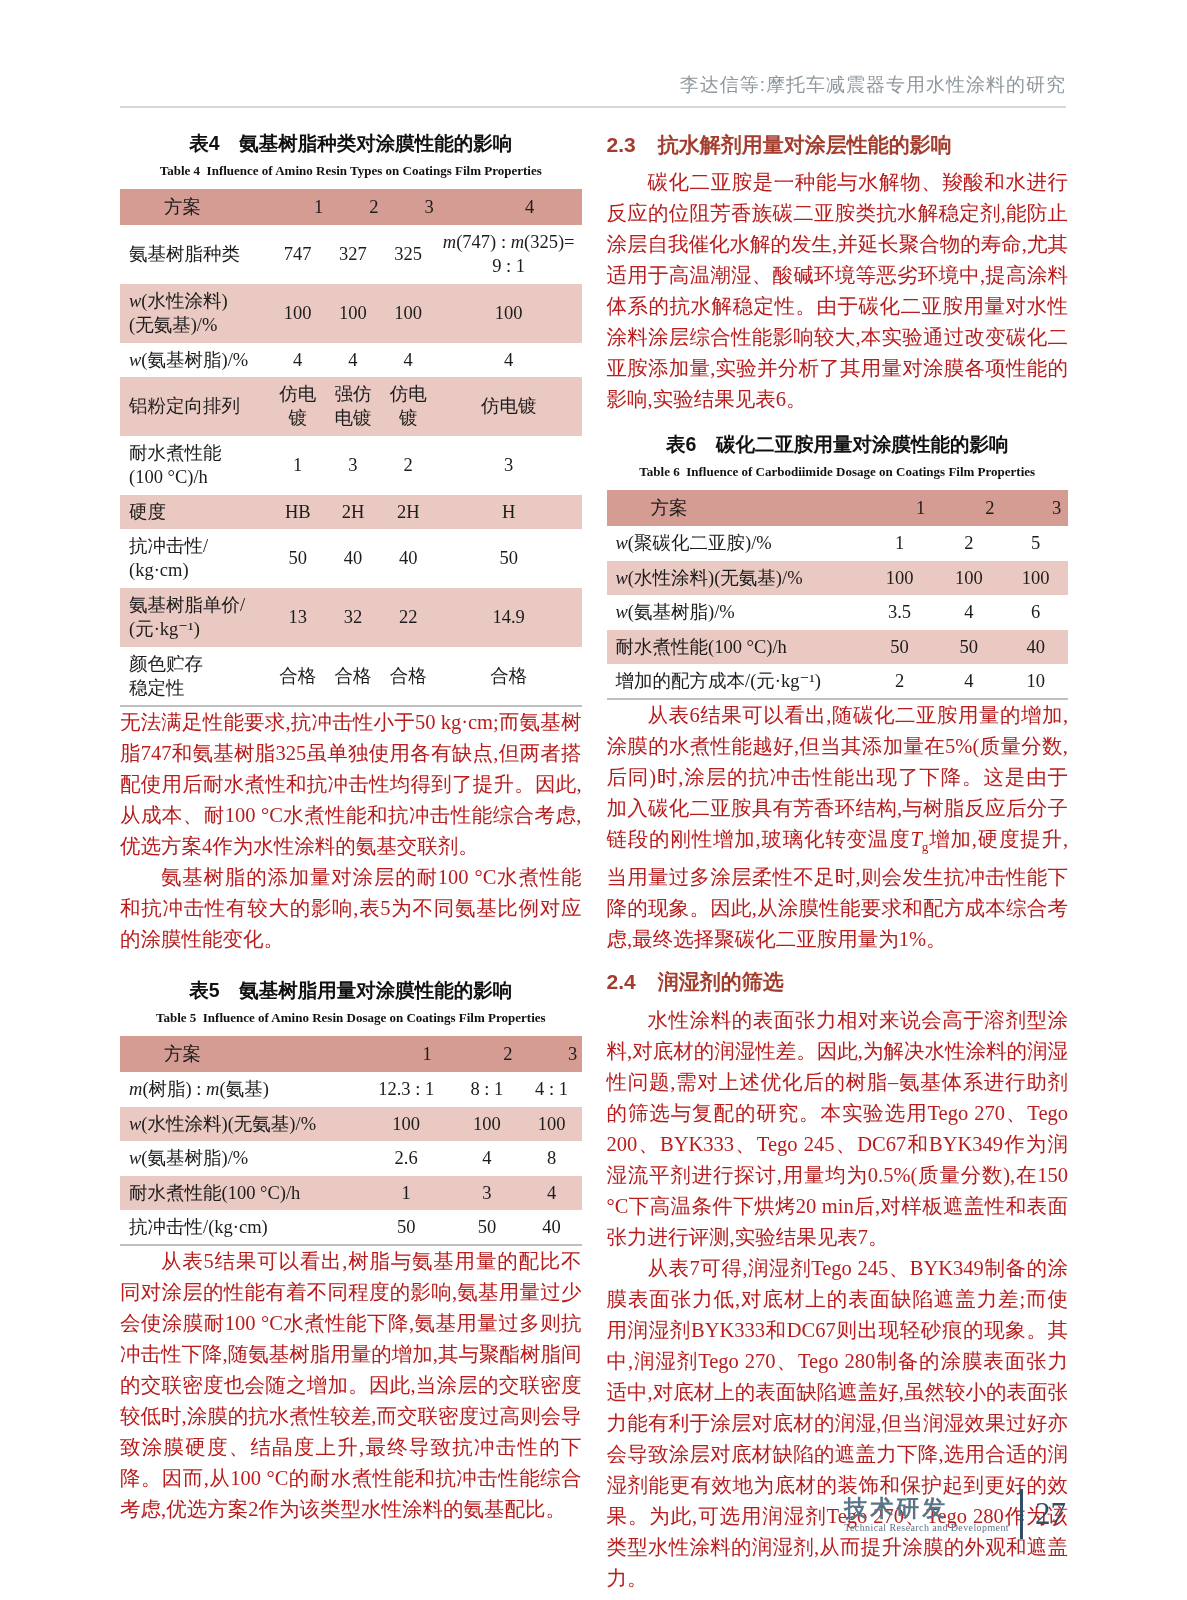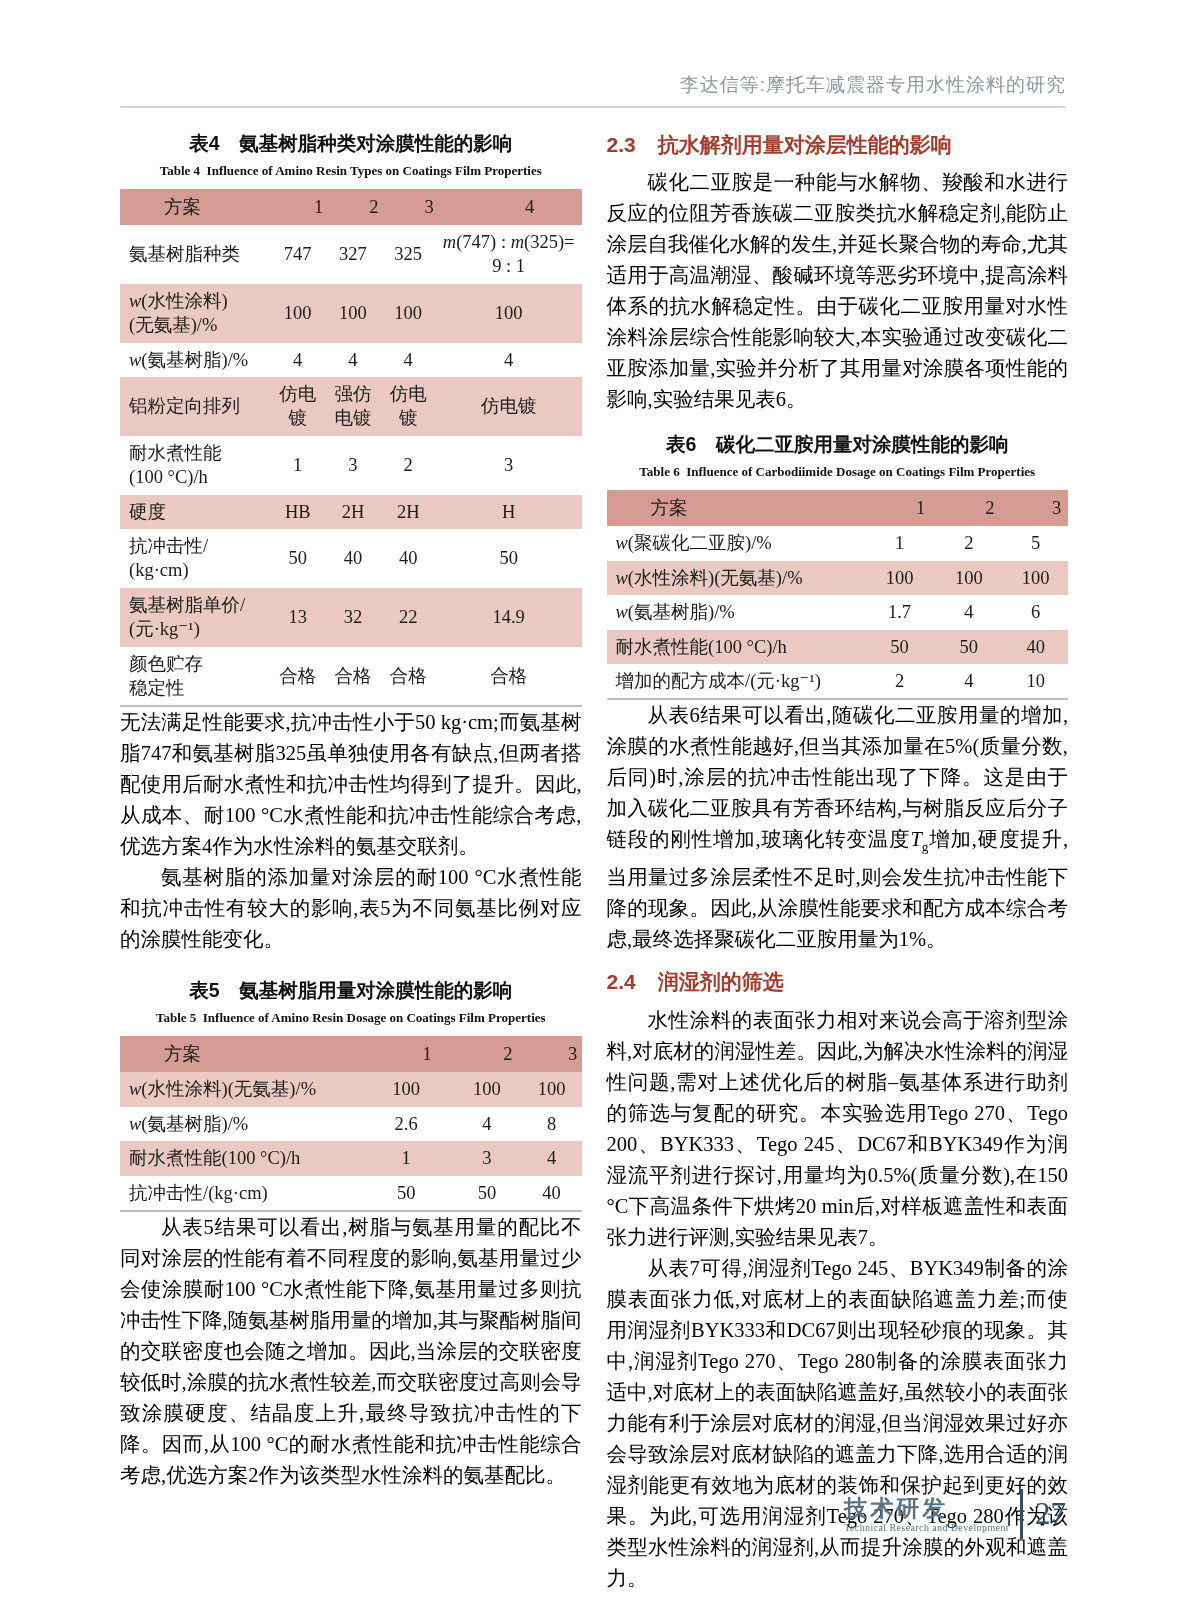--- a/index.html
+++ b/index.html
@@ -55,21 +55,21 @@
   tr.head td{
     background:var(--table-header-bg,#d59c93);
     padding-top:6px;padding-bottom:6px;padding-left:44px;
   }
   tr.shade td{background:var(--table-shade-bg,#e9c9c2);}
   td i{font-style:italic;}
 
   
   p.body{
     margin:0;font-size:20.5px;line-height:31px;text-align:justify;
-    font-family:var(--serif);color:#000000;
+    font-family:var(--serif);color:#b91c1c;
   }
   p.indent{text-indent:41px;}
   .mt-18{margin-top:18px;}
   .mt-16{margin-top:16px;}
   .mt-20{margin-top:20px;}
   .fig5{margin-top:22px;}
   .fig6{margin-top:16px;}
 
   
   h2.sec-head{
@@ -214,20 +214,26 @@
               <col style="width:15%">
               <col style="width:13%">
             </colgroup>
             <tbody>
               <tr class="head">
                 <td class="lbl">方案</td>
                 <td>1</td>
                 <td>2</td>
                 <td>3</td>
               </tr>
+              <tr>
+                <td class="lbl"><i>m</i>(树脂) : <i>m</i>(氨基)</td>
+                <td>12.3 : 1</td>
+                <td>8 : 1</td>
+                <td>4 : 1</td>
+              </tr>
               <tr class="shade">
                 <td class="lbl"><i>w</i>(水性涂料)(无氨基)/%</td>
                 <td>100</td>
                 <td>100</td>
                 <td>100</td>
               </tr>
               <tr>
                 <td class="lbl"><i>w</i>(氨基树脂)/%</td>
                 <td>2.6</td>
                 <td>4</td>
@@ -284,21 +290,21 @@
                 <td>5</td>
               </tr>
               <tr class="shade">
                 <td class="lbl"><i>w</i>(水性涂料)(无氨基)/%</td>
                 <td>100</td>
                 <td>100</td>
                 <td>100</td>
               </tr>
               <tr>
                 <td class="lbl"><i>w</i>(氨基树脂)/%</td>
-                <td>1.7</td>
+                <td>3.5</td>
                 <td>4</td>
                 <td>6</td>
               </tr>
               <tr class="shade">
                 <td class="lbl">耐水煮性能(100 °C)/h</td>
                 <td>50</td>
                 <td>50</td>
                 <td>40</td>
               </tr>
               <tr>

